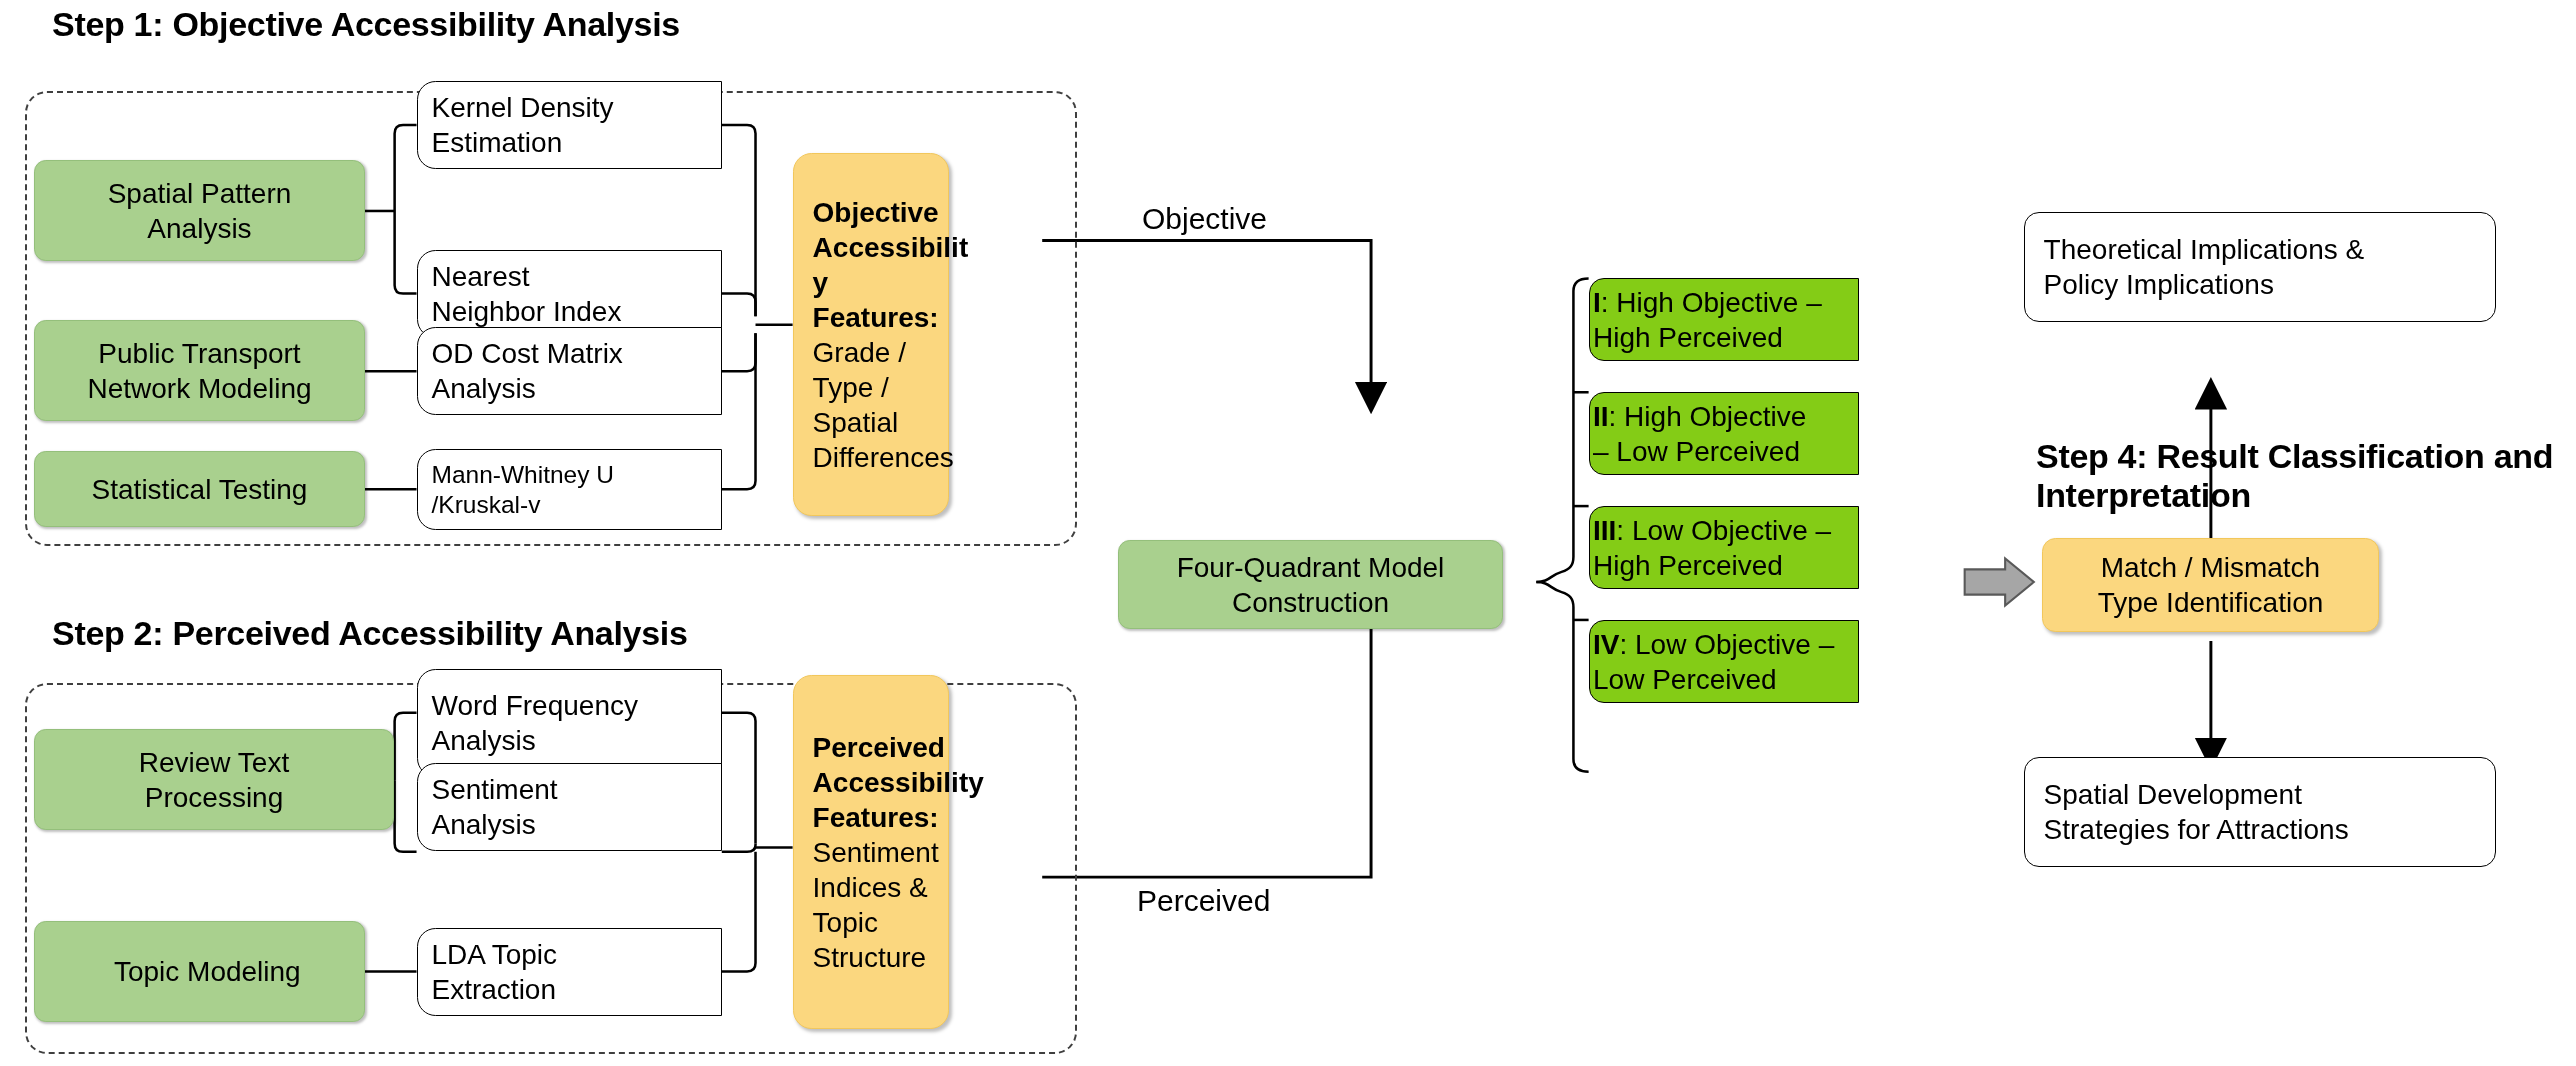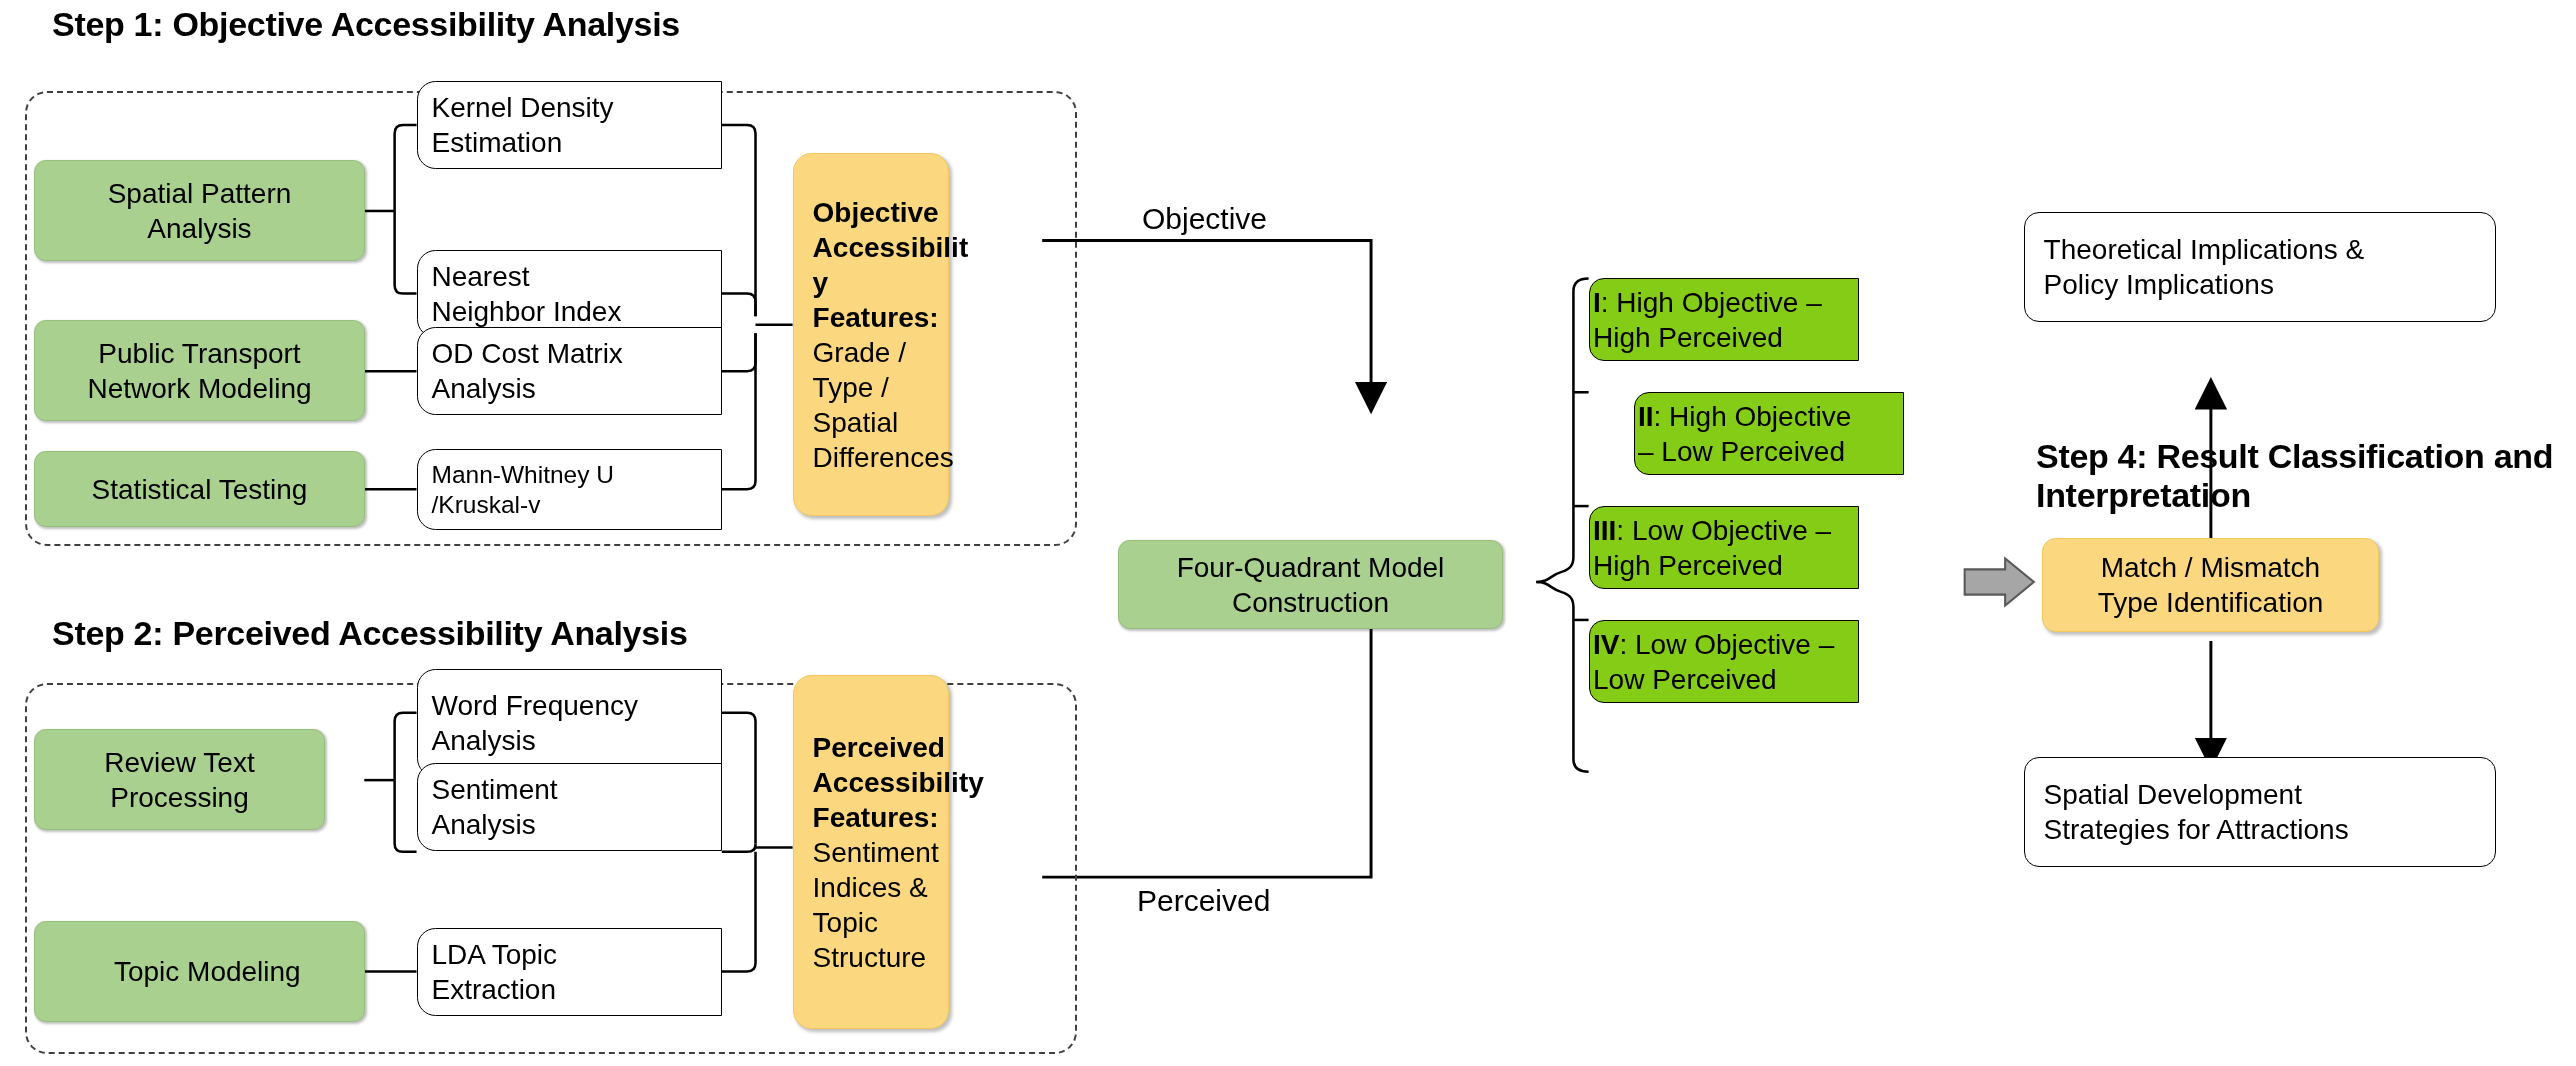--- a/index.html
+++ b/index.html
@@ -211,21 +211,21 @@
     <span class="inner">
       <span class="ttl">Objective Accessibilit y Features:</span>
       <span>Grade / Type / Spatial Differences</span>
     </span>
   </div>
 
   <div class="step-title" style="left:52px; top:614px;">Step 2: Perceived Accessibility Analysis</div>
 
   <div class="dashed-box" style="left:25px; top:683px; width:1052px; height:371px;"></div>
 
-  <div class="node green" style="left:34px; top:729px; width:291px; height:101px;">
+  <div class="node green" style="left:34px; top:729px; width:360px; height:101px;">
     <span class="inner" style="white-space:pre-line;">Review Text
 Processing</span>
   </div>
   <div class="node green" style="left:34px; top:921px; width:331px; height:101px;padding-left:24px;">
     <span class="inner" style="white-space:pre-line;">Topic Modeling</span>
   </div>
 
   <div class="node white-left" style="left:417px; top:669px; width:305px; height:108px;">
     <span class="inner" style="white-space:pre-line;">Word Frequency
 Analysis</span>
@@ -254,21 +254,21 @@
     <span class="inner" style="white-space:pre-line;">Four-Quadrant Model
 Construction</span>
   </div>
 
   <div class="node white-quad" style="left:1589px; top:278px; width:270px; height:83px;">
     <span class="inner">
       <span class="rn">I</span><span style="white-space:pre-line;">: High Objective –
 High Perceived</span>
     </span>
   </div>
-  <div class="node white-quad" style="left:1589px; top:392px; width:270px; height:83px;margin-left:45px;">
+  <div class="node white-quad" style="left:1589px; top:392px; width:270px; height:83px;">
     <span class="inner">
       <span class="rn">II</span><span style="white-space:pre-line;">: High Objective
 – Low Perceived</span>
     </span>
   </div>
   <div class="node white-quad" style="left:1589px; top:506px; width:270px; height:83px;">
     <span class="inner">
       <span class="rn">III</span><span style="white-space:pre-line;">: Low Objective –
 High Perceived</span>
     </span>

